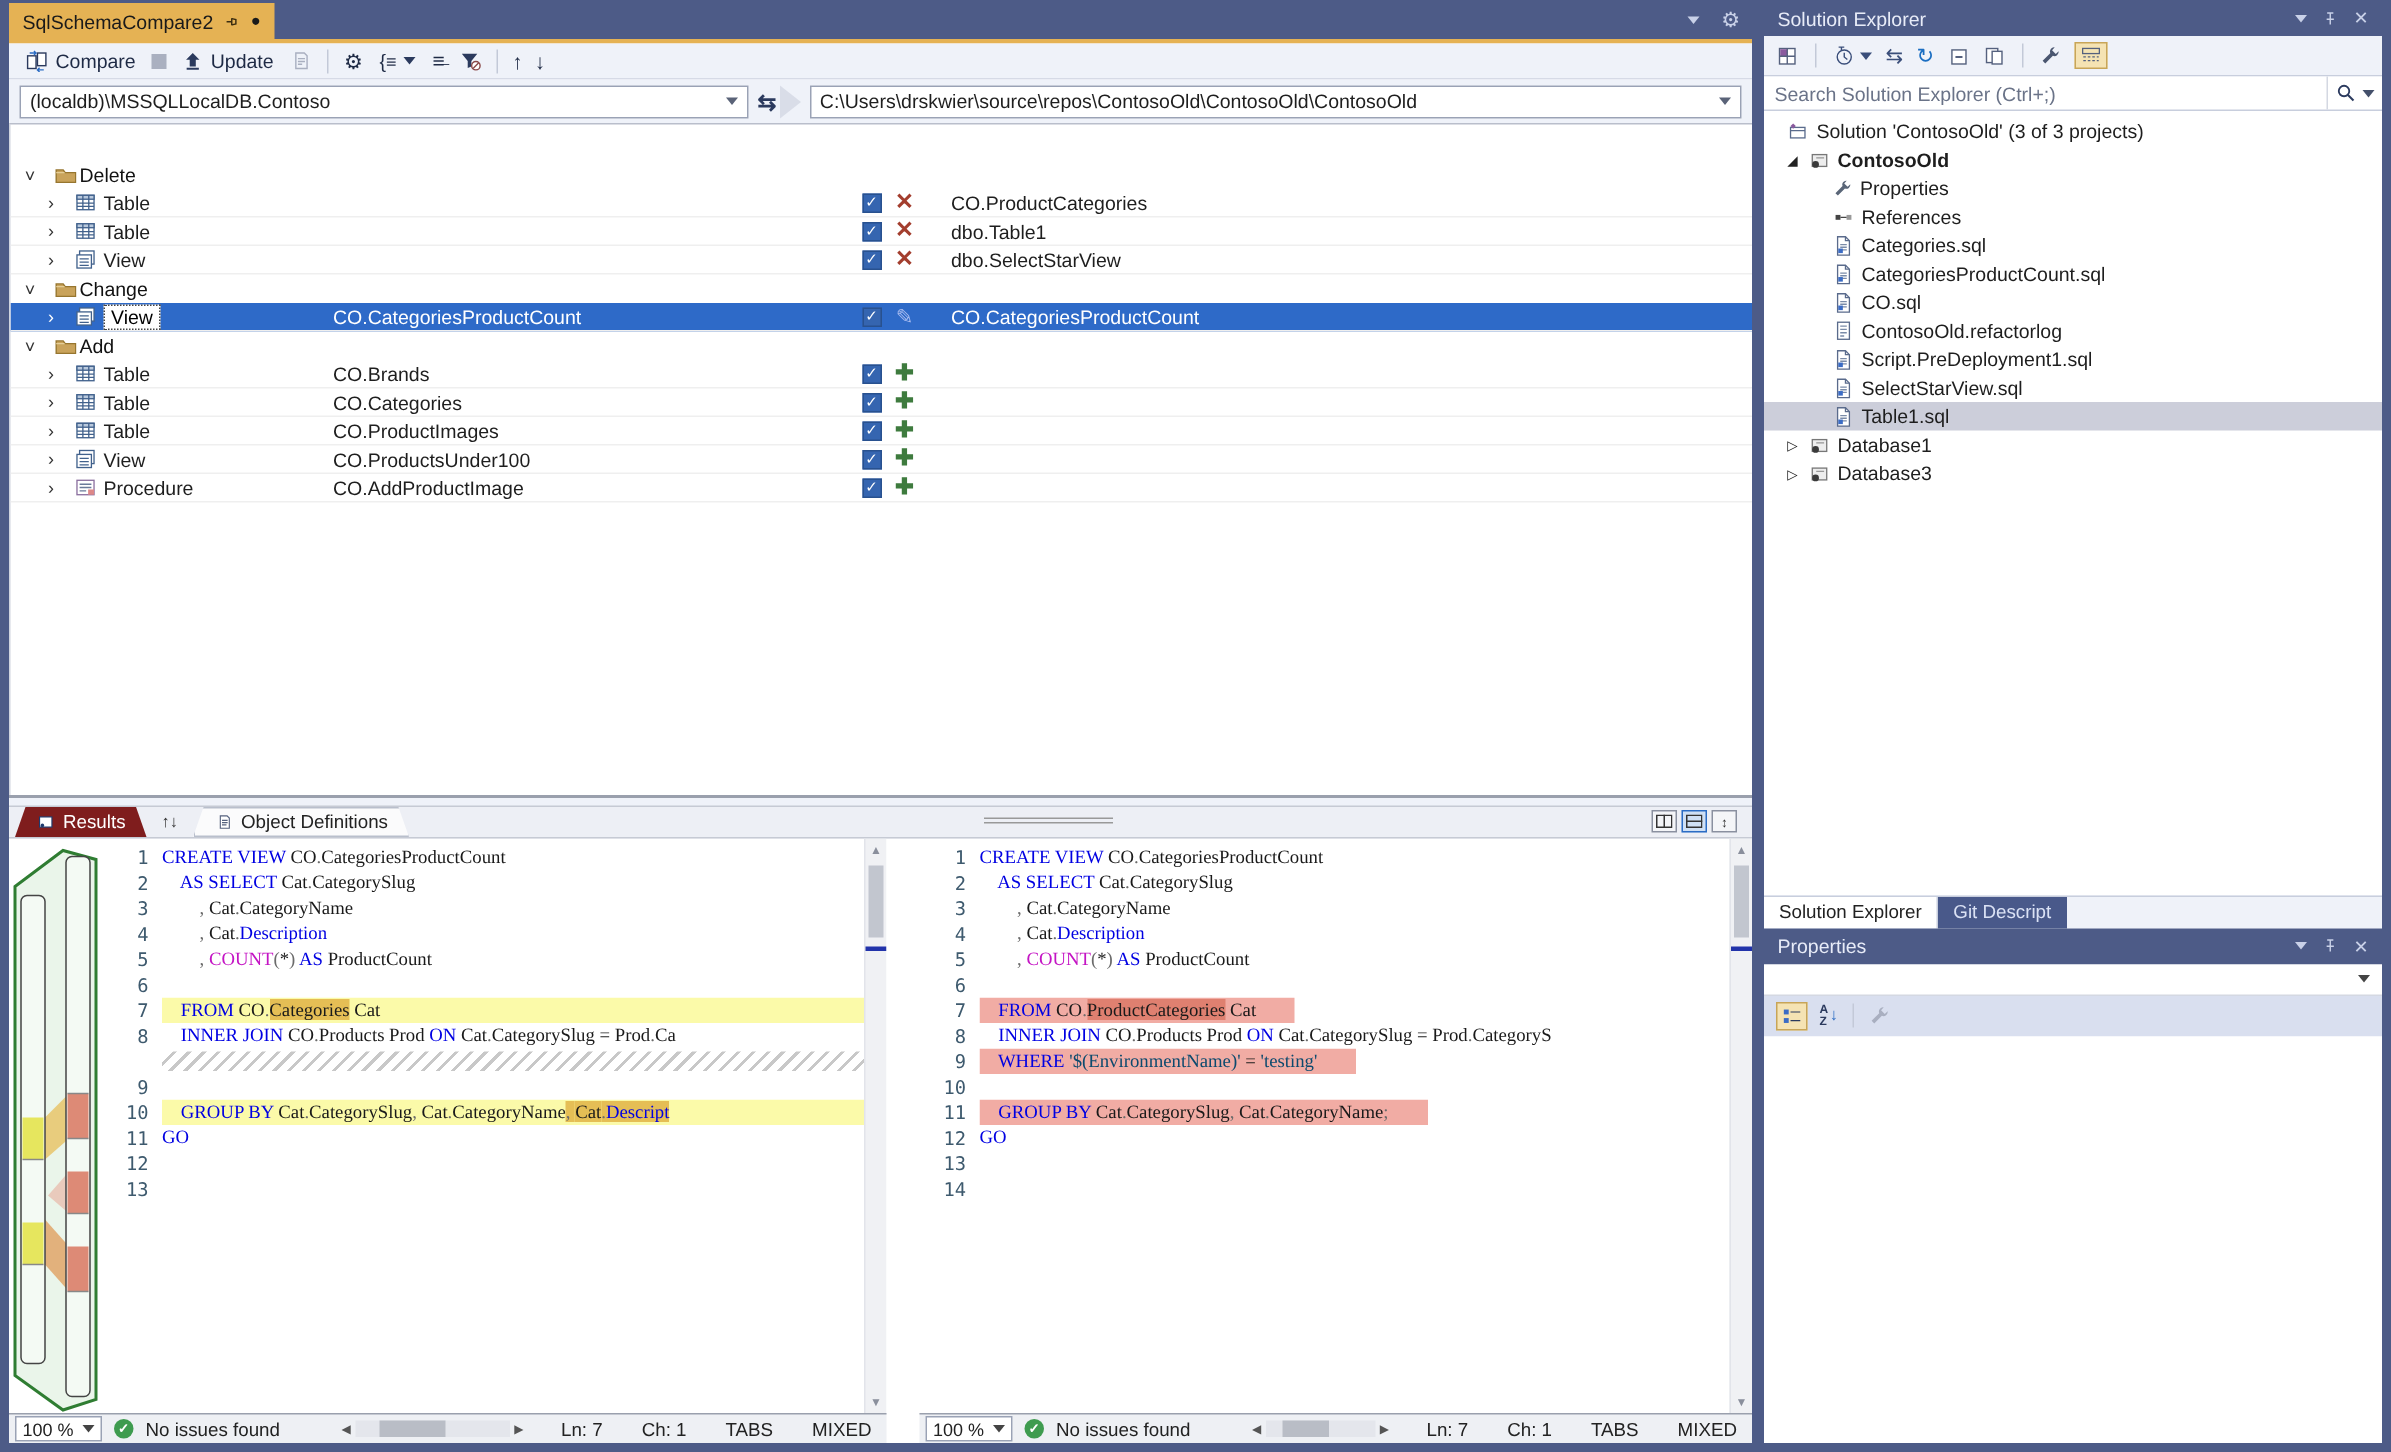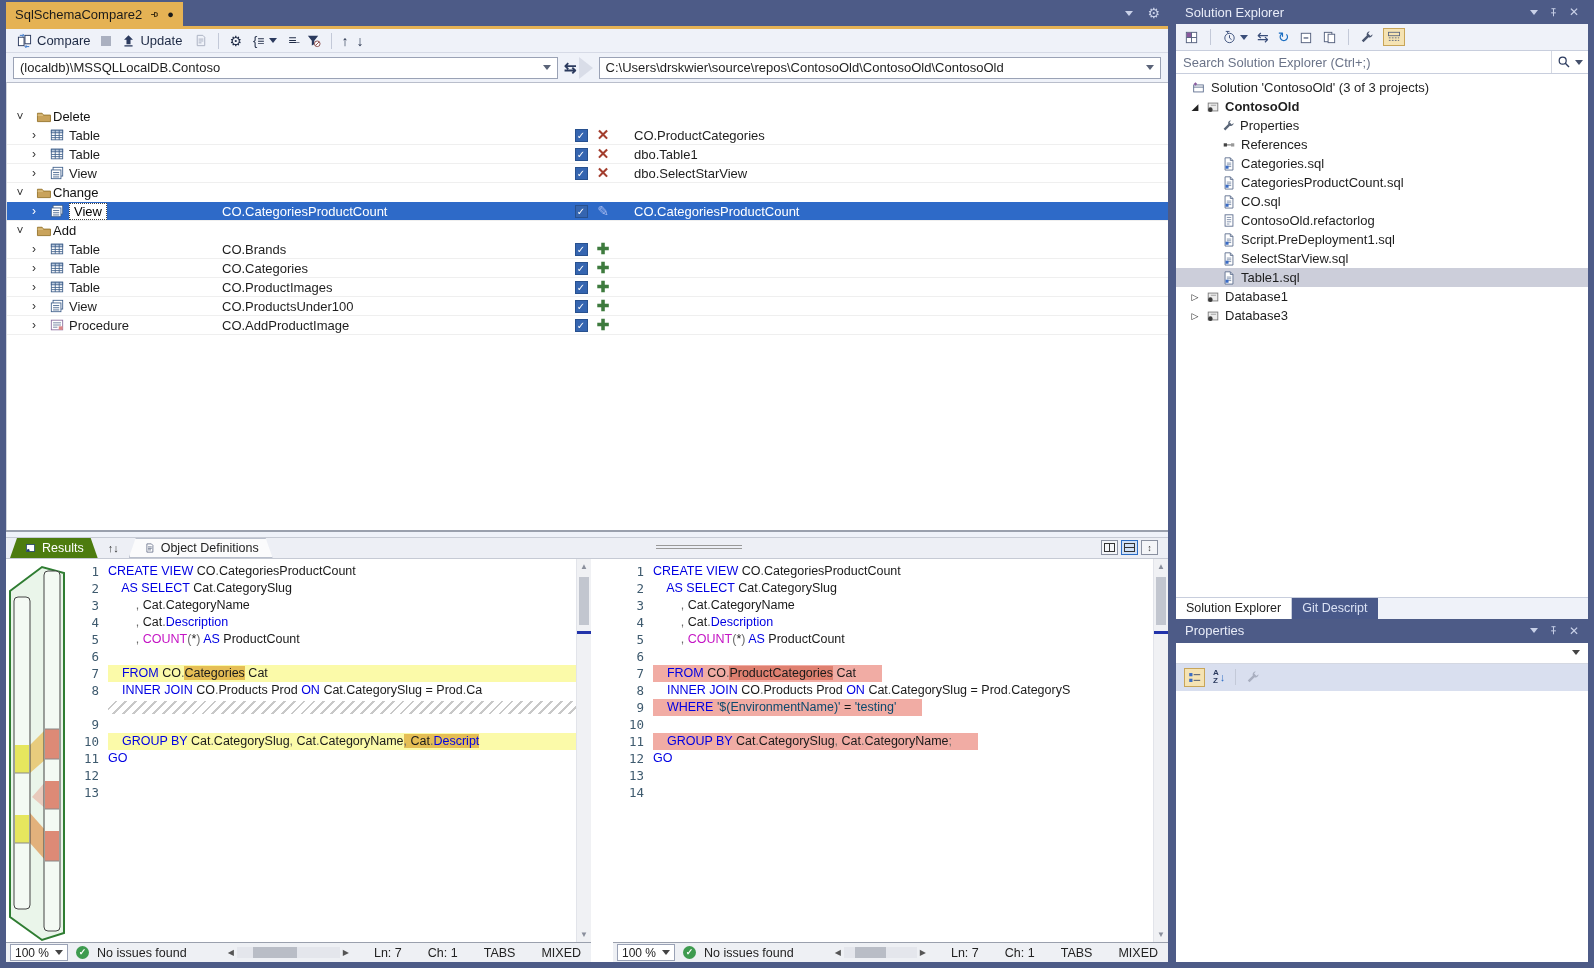--- a/index.html
+++ b/index.html
@@ -19,21 +19,21 @@
   .cmdbar{height:24px;background:#eff2f9;border-bottom:1px solid #d6dae6;display:flex;align-items:center;gap:8px;padding:0 8px;color:#1e2a45}
   .tbtn{display:flex;align-items:center;gap:5px;padding:1px 3px;cursor:default}
   .tsep{width:1px;height:16px;background:#c3c9d8;margin:0 2px}
   .glyph{font-size:14px;line-height:14px}
   .stopsq{width:10px;height:10px;background:#aab0c0}
   
   .connbar{height:29px;background:#eff2f9;display:flex;align-items:center;padding:0 7px;gap:6px}
   .combo{height:22px;background:#fff;border:1px solid #9aa2b5;display:flex;align-items:center;padding:0 6px;gap:6px;overflow:hidden;white-space:nowrap}
   .combo .cv{flex:1;overflow:hidden;text-overflow:ellipsis}
   .combo .carr{border-top-color:#5a6378}
-  .src{width:545px}
+  .src{width:486px}
   .tgt{flex:1}
   .swapw{display:flex;align-items:center;gap:0}
   .swapg{font-size:15px;color:#2b3a5e;font-weight:bold}
   .bigarr{width:0;height:0;border-top:11px solid transparent;border-bottom:11px solid transparent;border-left:14px solid #d9dde8;margin-left:2px}
   
   .gridarea{flex:1;background:#fff;border-top:1px solid #b9becb;border-left:1px solid #d0d4de;overflow:hidden;padding-top:24px}
   .grow{height:19px;display:flex;align-items:center;border-bottom:1px solid #efefef;font-size:13px}
   .grow.group{border-bottom:none}
   .ga{width:26px;text-align:center;color:#333;font-size:12px}
   .ga.item{padding-left:14px;width:40px}
@@ -48,38 +48,38 @@
   .plus{color:#3e7b3e;font-weight:bold;font-size:15px;line-height:14px}
   .pencil{color:#a9bcf0;font-size:14px;line-height:14px}
   .sel{background:#2e6ac8;color:#fff}
   .sel .ga{color:#fff}
   .cellbox{background:#fff;border:1px dotted #444;color:#000;width:158px;height:17px;line-height:15px;padding:0 4px}
   .grouplabel{font-size:13px;color:#111}
   
   .splitter{height:8px;background:#eff2f9;border-top:2px solid #9aa0ad;border-bottom:1px solid #c6cad4}
   .restabs{height:21px;background:#edeff5;display:flex;align-items:flex-end;position:relative;border-bottom:1px solid #c6cad4}
   .rtab{height:20px;display:flex;align-items:center;gap:5px;padding:0 14px;font-size:12.5px;clip-path:polygon(7px 0,calc(100% - 7px) 0,100% 100%,0 100%)}
-  .rtab.active{background:#4d7c0f;color:#fff;margin-left:4px}
+  .rtab.active{background:#7f1d1d;color:#fff;margin-left:4px}
   .rtab.mini{padding:0 10px;background:#edeff5;color:#333}
   .rtab.plain{background:#fbfbfc;color:#222;box-shadow:inset 0 0 0 1px #b9bfcc}
   .grip{position:absolute;left:650px;top:7px;width:86px;border-top:1px solid #999;border-bottom:1px solid #999;height:4px}
   .splitbtns{position:absolute;right:10px;top:2px;display:flex;gap:3px}
   .sbtn{width:17px;height:15px;border:1px solid #8a90a0;background:#f4f5f8;display:flex;align-items:center;justify-content:center;font-size:9px;color:#333}
   .sbtn.active{border:1px solid #2b6cc4;background:#cfe0f5}
   
   .editors{height:383px;display:flex;background:#fff;overflow:hidden}
   .diffmapw{width:62px;position:relative}
   .pane{display:flex;overflow:hidden}
   .pane.lp{width:523px}
   .midgap{width:22px}
   .pane.rp{flex:1}
   .gutter{width:40px;padding-top:4px;text-align:right;padding-right:9px;color:#3e5a6e;font-family:"DejaVu Sans Mono",monospace;font-size:12.5px;line-height:17px}
   .codecol{flex:1;padding-top:4px;overflow:hidden}
   .cl{height:17px;display:flex;overflow:hidden}
-  .ct{flex:1;white-space:pre;font-family:Liberation Sans, sans-serif;font-size:12.5px;line-height:17px;overflow:hidden}
+  .ct{flex:1;white-space:pre;font-family:Liberation Serif, serif;font-size:12.5px;line-height:17px;overflow:hidden}
   .hl-y{background:#fbfaa9}
   .hlbar-r{display:inline-block;background:#f1aca4;padding-right:26px}
   .tk-kw{color:#0000e2}.tk-id{color:#1a1a1a}.tk-pu{color:#6b6b6b}.tk-fn{color:#c414c4}.tk-st{color:#0c4a6e}
   .tk-why{background:#e5be55}.tk-whr{background:#df8070}
   .hatch{height:13px;margin-top:2px;background:repeating-linear-gradient(135deg,#ffffff 0 5px,#c8c8c8 5px 7px)}
   .vscroll{width:15px;background:#f0f1f4;border-left:1px solid #e2e4ea;position:relative}
   .varr{height:15px;text-align:center;font-size:8px;color:#8a8f9c;line-height:15px}
   .vthumb{position:absolute;left:2px;right:2px;top:18px;height:48px;background:#c2c6cf}
   .vmark{position:absolute;left:0;right:0;top:72px;height:3px;background:#2233aa}
   .varr.bot{position:absolute;bottom:0;left:0;right:0}

